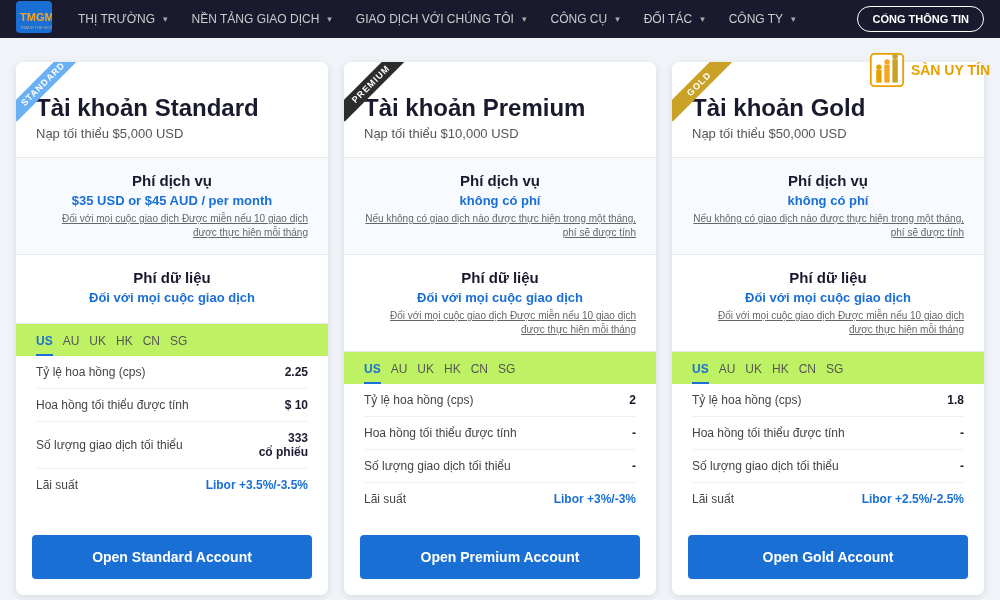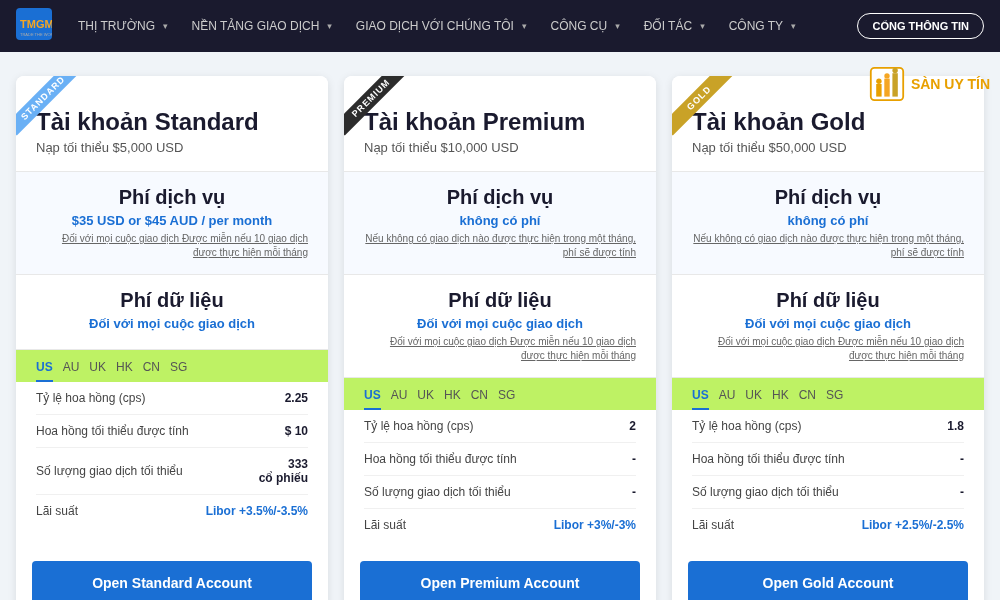--- a/index.html
+++ b/index.html
@@ -4,21 +4,21 @@
   <style>
     * { box-sizing: border-box; margin: 0; padding: 0; }
     body { font-family: Arial, sans-serif; background: #f0f4f8; width: 1000px; min-height: 600px; overflow: hidden; }
 
     
     nav {
       background: #1a1a2e;
       display: flex;
       align-items: center;
       padding: 0 16px;
-      height: 52px;
+      height: 38px;
       gap: 4px;
     }
     .nav-logo {
       display: flex;
       align-items: center;
       margin-right: 12px;
     }
     .nav-item {
       color: #ccc;
       font-size: 12px;
@@ -110,21 +110,21 @@
 
     
     .card-section {
       padding: 14px 20px;
       border-top: 1px solid #e8e8e8;
       background: #fff;
     }
     .card-section.alt { background: #f7faff; }
 
     .section-title {
-      font-size: 20px;
+      font-size: 15px;
       color: #1a1a2e;
       font-weight: bold;
       text-align: center;
       margin-bottom: 4px;
     }
     .section-highlight {
       font-size: 13px;
       font-weight: bold;
       color: #1a6fd4;
       text-align: center;

